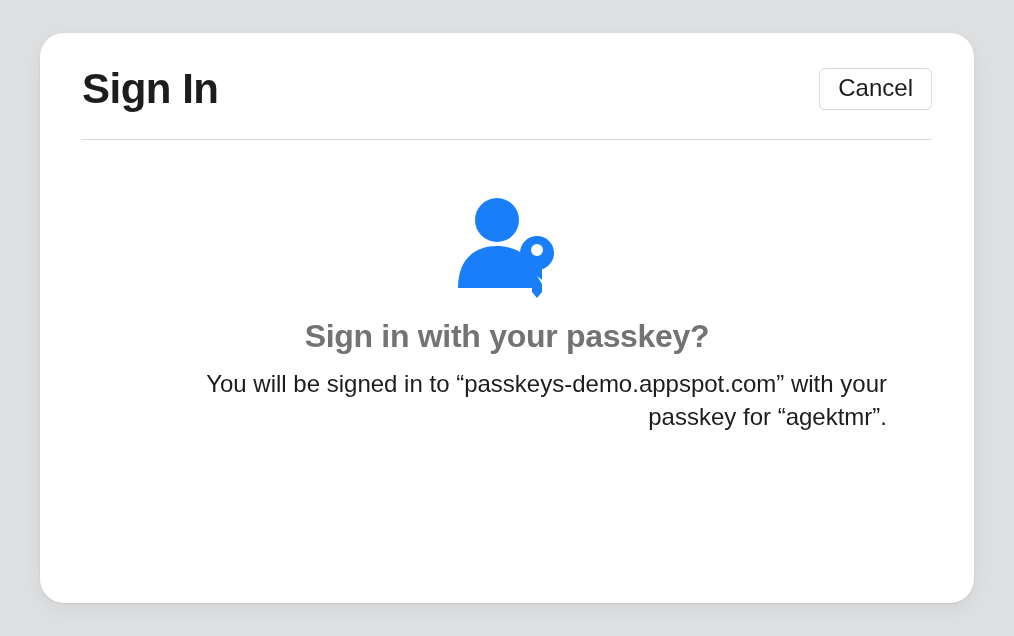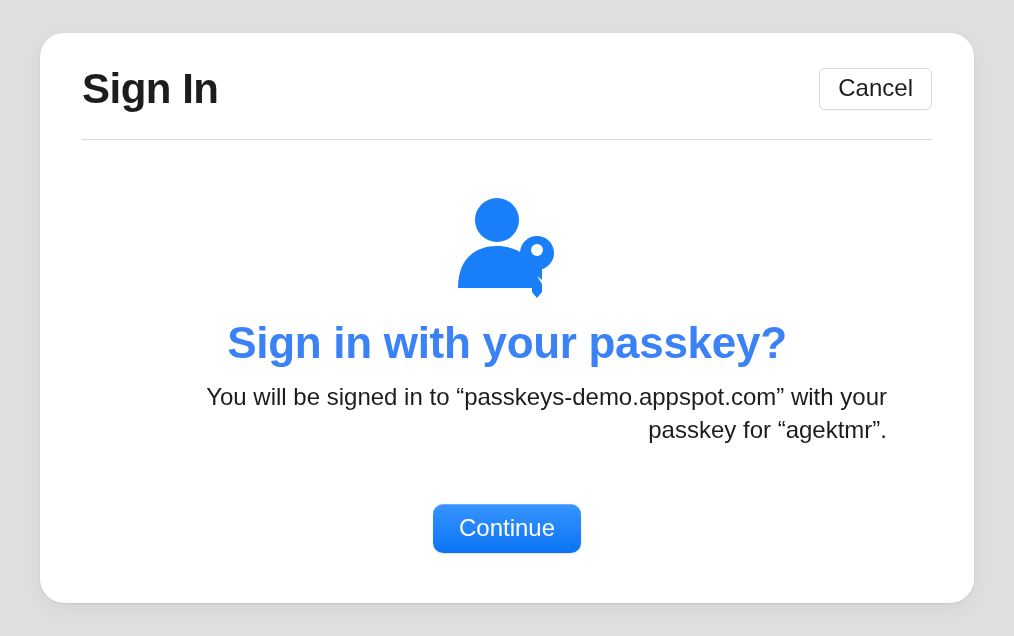--- a/index.html
+++ b/index.html
@@ -58,24 +58,24 @@
     .content {
       display: flex;
       flex-direction: column;
       align-items: center;
       padding-top: 56px;
     }
     .icon-wrap {
       margin-bottom: 14px;
     }
     .headline {
-      font-size: 44px;
+      font-size: 32px;
       font-weight: 800;
       letter-spacing: -0.3px;
-      color: #3b82f6;
+      color: #737373;
       text-align: center;
       margin-bottom: 12px;
     }
     .body-text {
       font-size: 24px;
       font-weight: 400;
       color: #1d1d1f;
       text-align: right;
       line-height: 1.38;
       max-width: 760px;
@@ -120,16 +120,15 @@
             <path d="M12 30 L22 30 L22 44 L17 40 L22 48 L22 56 L17 62 L12 56 Z"></path>
           </g>
         </g>
       </svg>
     </div>
 
     <div class="headline">Sign in with your passkey?</div>
 
     <div class="body-text">You will be signed in to “passkeys-demo.appspot.com” with your passkey for “agektmr”.</div>
 
-    <button class="continue-btn">Continue</button>
 
   </div>
 </div>
 
 </body></html>

